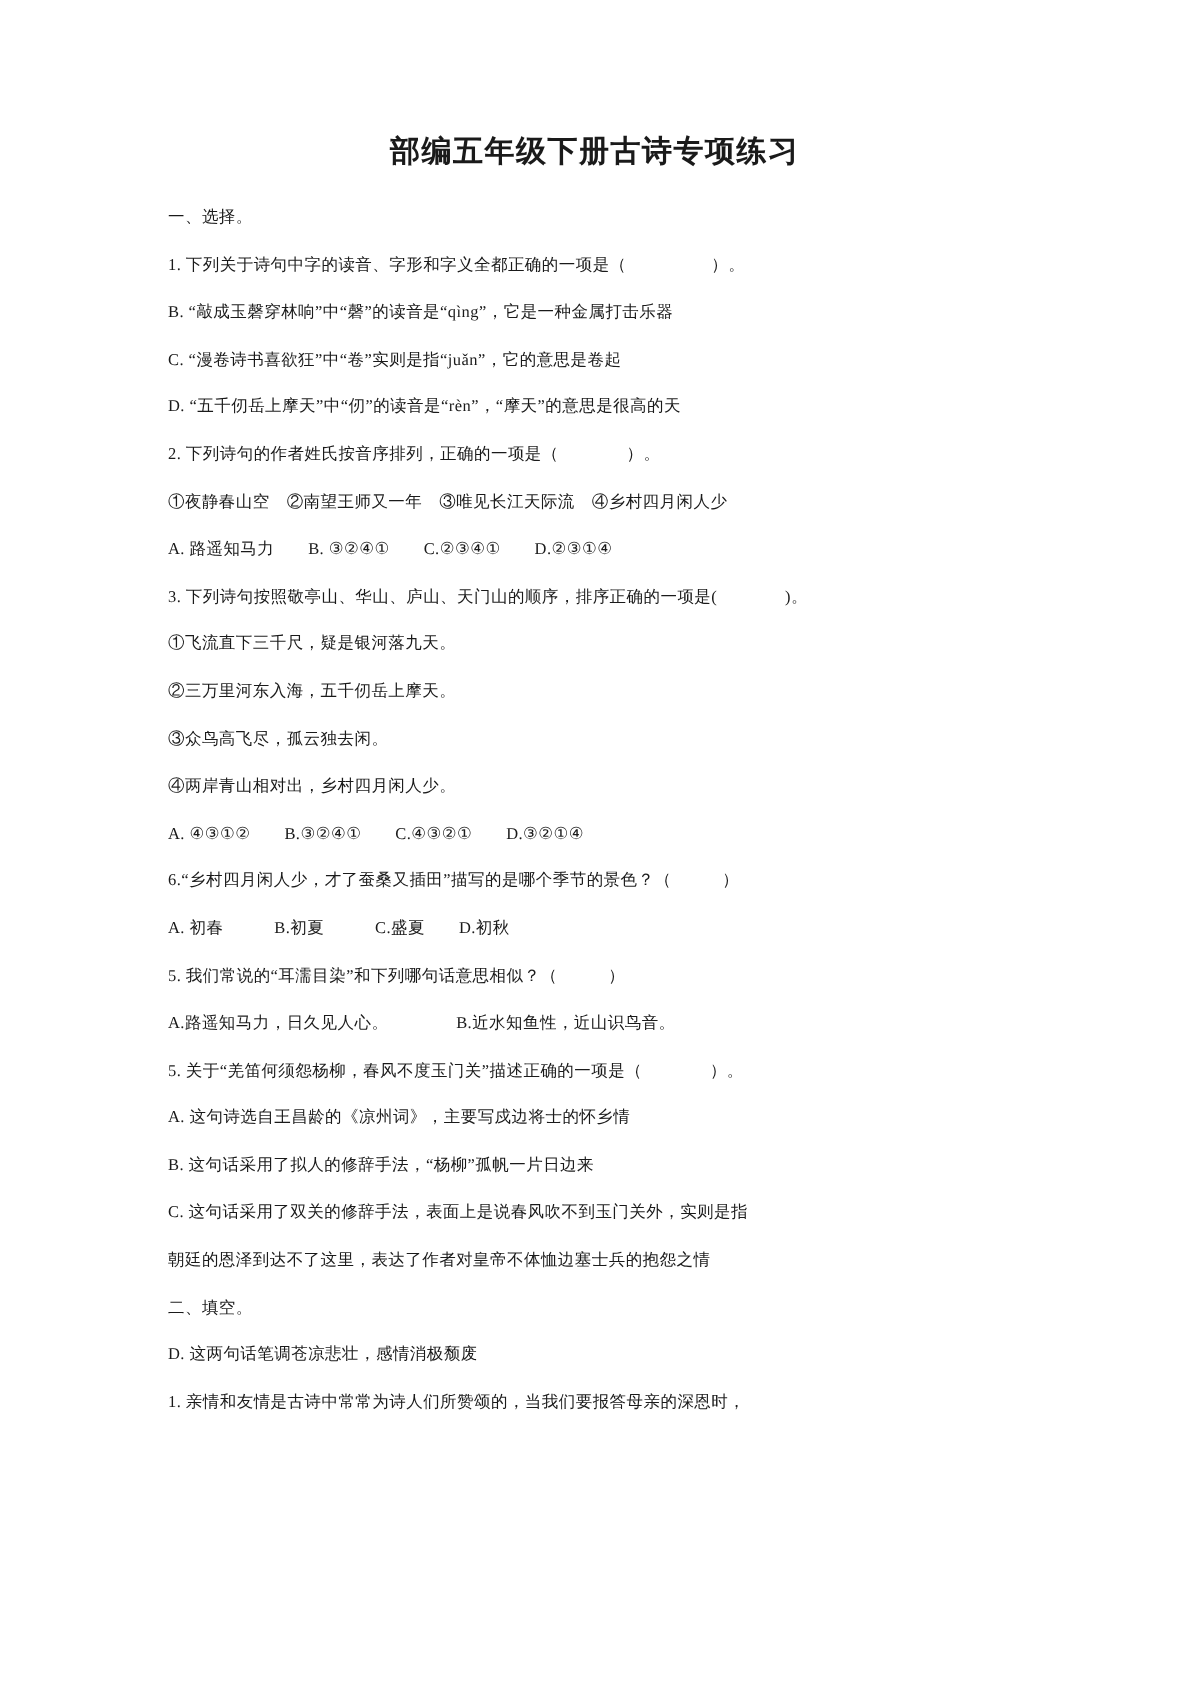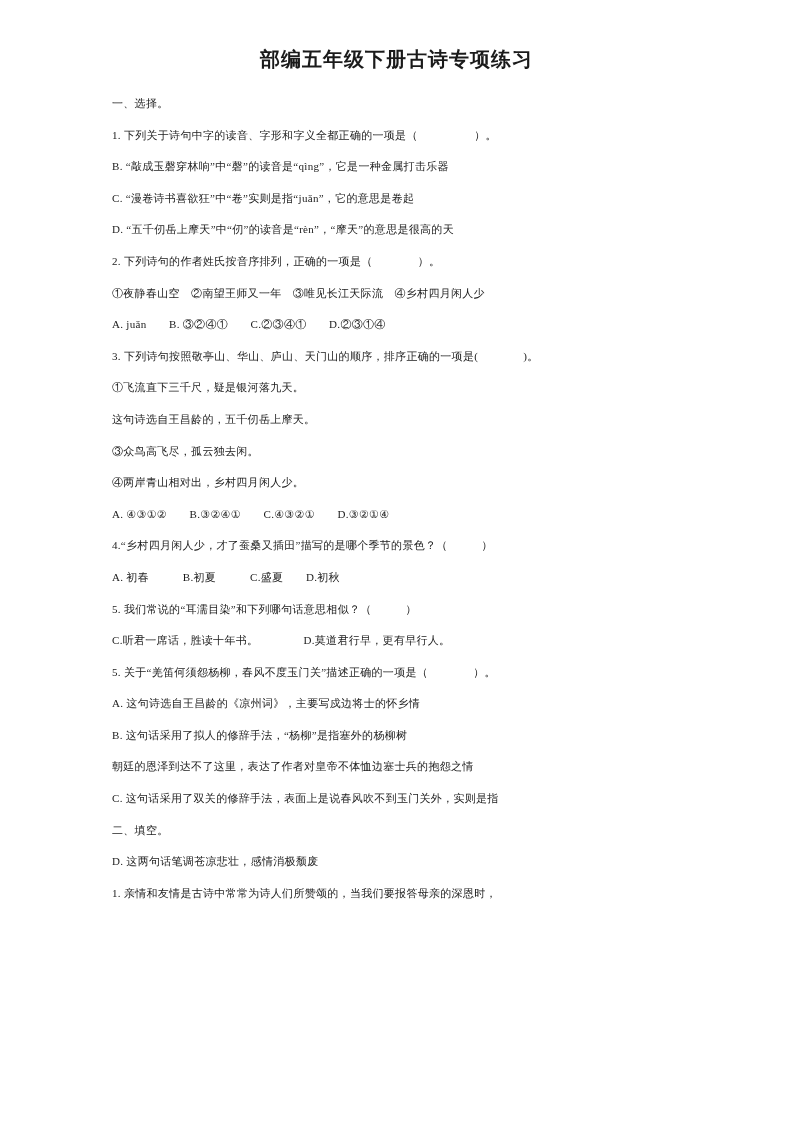--- a/index.html
+++ b/index.html
@@ -7,21 +7,21 @@
     padding: 0;
     background: #ffffff;
   }
   .page {
     position: relative;
     width: 793px;
     height: 1122px;
     margin: 0 auto;
     background: #ffffff;
     box-sizing: border-box;
-    padding-top: 42px;
+    padding-top: 84px;
     font-family: "Liberation Serif", "DejaVu Serif", serif;
     color: #1a1a1a;
     overflow: hidden;
   }
   .doc-title {
     margin: 0 0 12px 0;
     font-size: 20px;
     font-weight: bold;
     line-height: 34px;
     text-align: center;
@@ -45,33 +45,33 @@
 <div class="page">
   <h1 class="doc-title">部编五年级下册古诗专项练习</h1>
   <div class="content">
     <p>一、选择。</p>
     <p>1. 下列关于诗句中字的读音、字形和字义全都正确的一项是（　　　　　）。</p>
     <p>B. “敲成玉磬穿林响”中“磬”的读音是“qìng”，它是一种金属打击乐器</p>
     <p>C. “漫卷诗书喜欲狂”中“卷”实则是指“juǎn”，它的意思是卷起</p>
     <p>D. “五千仞岳上摩天”中“仞”的读音是“rèn”，“摩天”的意思是很高的天</p>
     <p>2. 下列诗句的作者姓氏按音序排列，正确的一项是（　　　　）。</p>
     <p>①夜静春山空　②南望王师又一年　③唯见长江天际流　④乡村四月闲人少</p>
-    <p>A. juǎn　　B. ③②④①　　C.②③④①　　D.②③①④</p>
+    <p>A. 路遥知马力　　B. ③②④①　　C.②③④①　　D.②③①④</p>
     <p>3. 下列诗句按照敬亭山、华山、庐山、天门山的顺序，排序正确的一项是(　　　　)。</p>
     <p>①飞流直下三千尺，疑是银河落九天。</p>
-    <p>这句诗选自王昌龄的，五千仞岳上摩天。</p>
+    <p>②三万里河东入海，五千仞岳上摩天。</p>
     <p>③众鸟高飞尽，孤云独去闲。</p>
     <p>④两岸青山相对出，乡村四月闲人少。</p>
     <p>A. ④③①②　　B.③②④①　　C.④③②①　　D.③②①④</p>
-    <p>4.“乡村四月闲人少，才了蚕桑又插田”描写的是哪个季节的景色？（　　　）</p>
+    <p>6.“乡村四月闲人少，才了蚕桑又插田”描写的是哪个季节的景色？（　　　）</p>
     <p>A. 初春　　　B.初夏　　　C.盛夏　　D.初秋</p>
     <p>5. 我们常说的“耳濡目染”和下列哪句话意思相似？（　　　）</p>
-    <p>C.听君一席话，胜读十年书。　　　　D.莫道君行早，更有早行人。</p>
+    <p>A.路遥知马力，日久见人心。　　　　B.近水知鱼性，近山识鸟音。</p>
     <p>5. 关于“羌笛何须怨杨柳，春风不度玉门关”描述正确的一项是（　　　　）。</p>
     <p>A. 这句诗选自王昌龄的《凉州词》，主要写戍边将士的怀乡情</p>
-    <p>B. 这句话采用了拟人的修辞手法，“杨柳”是指塞外的杨柳树</p>
+    <p>B. 这句话采用了拟人的修辞手法，“杨柳”孤帆一片日边来</p>
+    <p>C. 这句话采用了双关的修辞手法，表面上是说春风吹不到玉门关外，实则是指</p>
     <p>朝廷的恩泽到达不了这里，表达了作者对皇帝不体恤边塞士兵的抱怨之情</p>
-    <p>C. 这句话采用了双关的修辞手法，表面上是说春风吹不到玉门关外，实则是指</p>
     <p>二、填空。</p>
     <p>D. 这两句话笔调苍凉悲壮，感情消极颓废</p>
     <p>1. 亲情和友情是古诗中常常为诗人们所赞颂的，当我们要报答母亲的深恩时，</p>
   </div>
 </div>
 
 </body></html>

